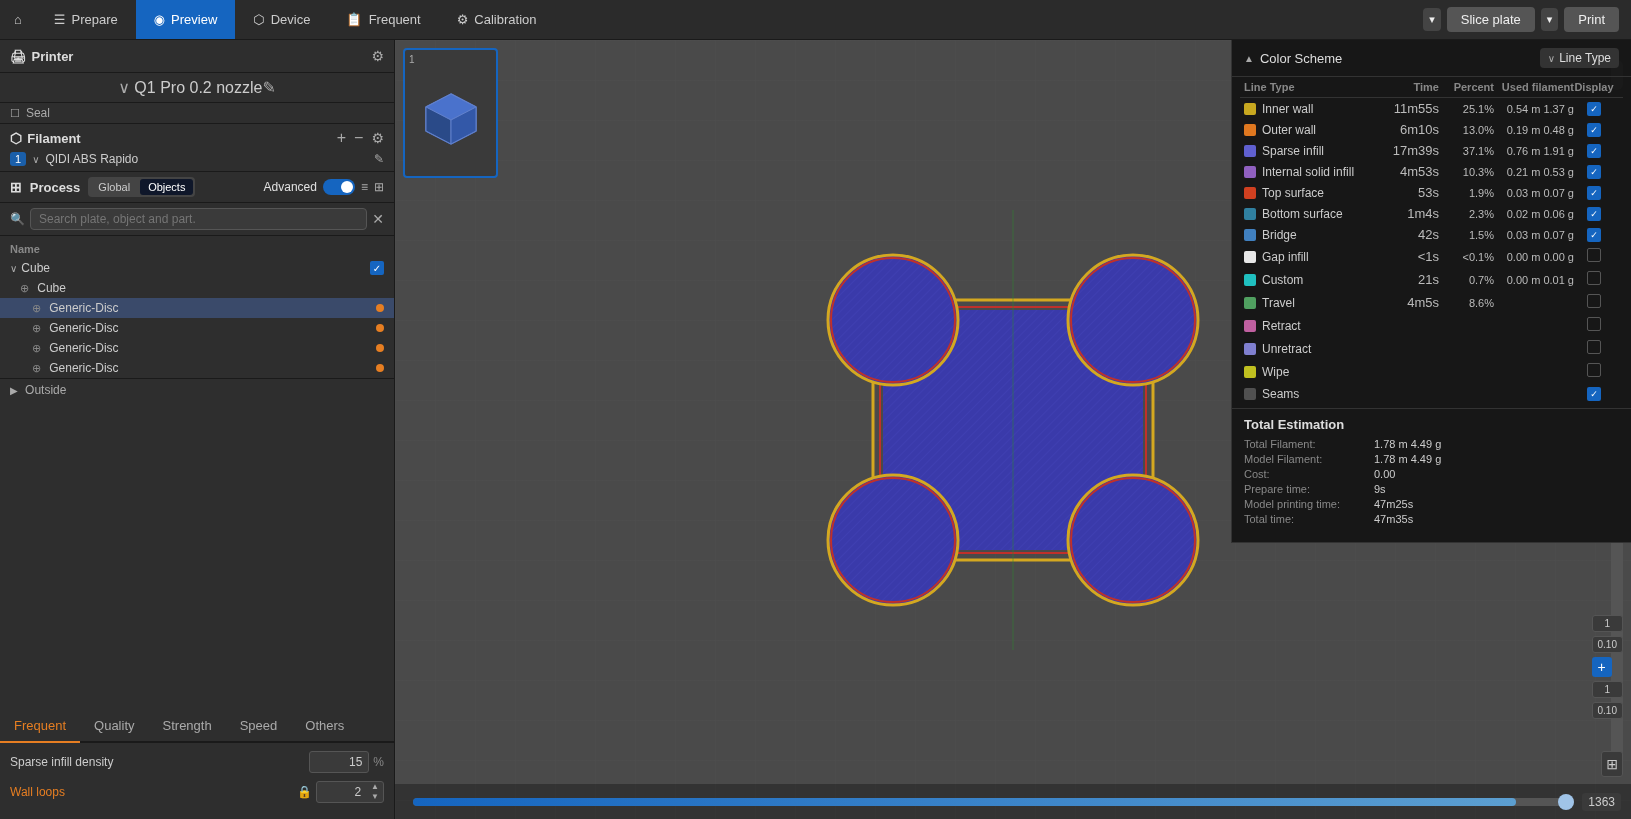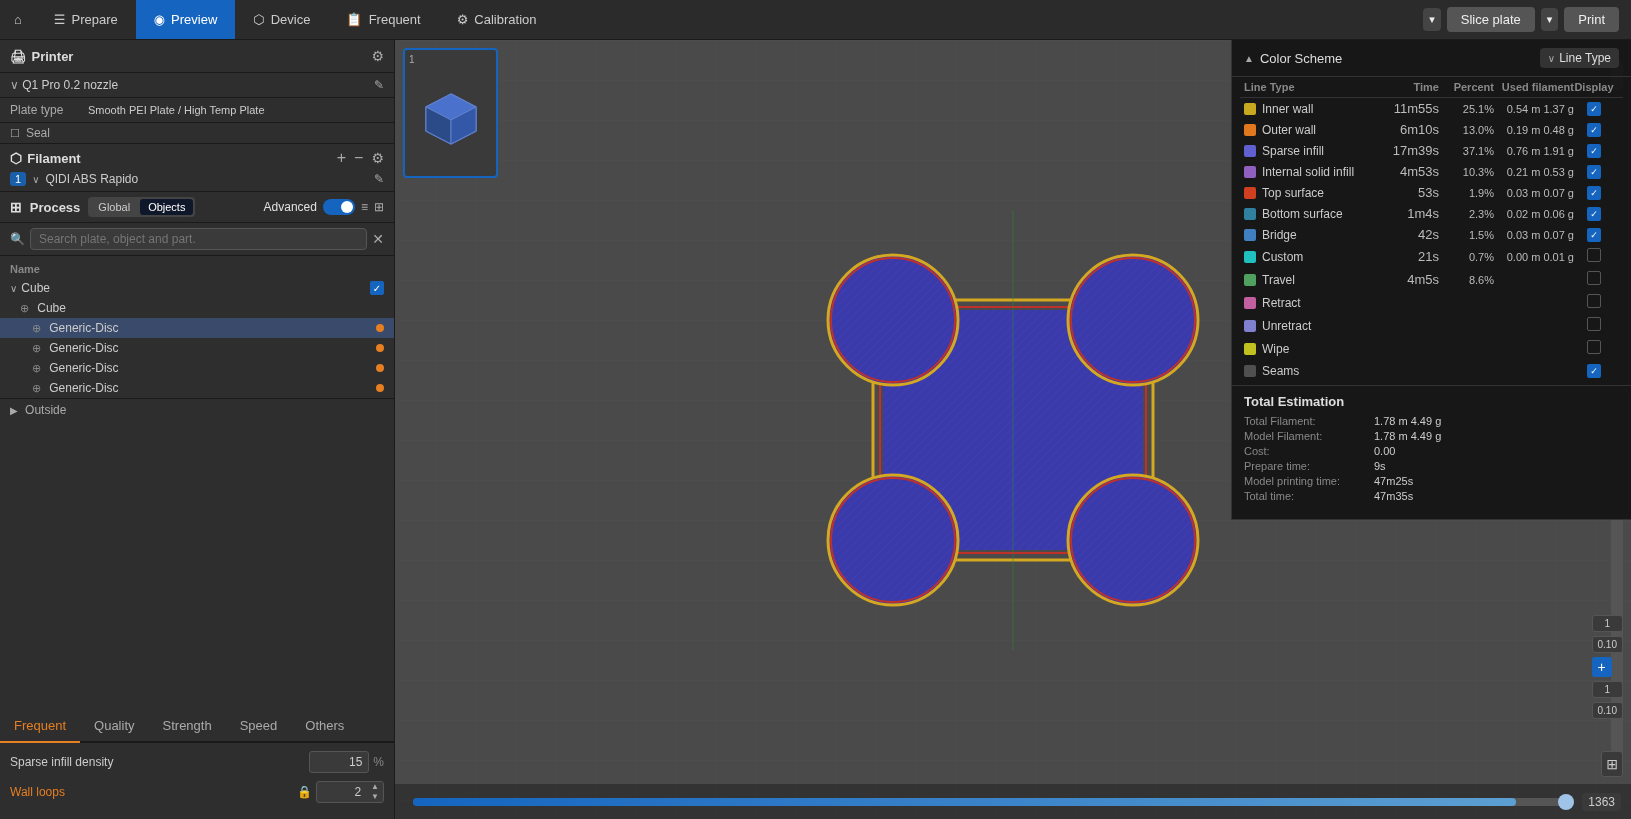--- a/index.html
+++ b/index.html
@@ -43,21 +43,21 @@
     }
 
     
     .section-header {
       display: flex; align-items: center; justify-content: space-between;
       padding: 8px 10px; border-bottom: 1px solid #1a1a1a;
     }
     .section-title { font-size: 13px; font-weight: 600; color: #ddd; display: flex; align-items: center; gap: 5px; }
     .gear-icon { color: #aaa; cursor: pointer; font-size: 14px; }
     .printer-row { padding: 5px 10px; border-bottom: 1px solid #1a1a1a; }
-    .printer-name { color: #ccc; font-size: 12px; display: flex; align-items: center; justify-content: space-between; }
+    .printer-name { color: #ccc; font-size: 16px; display: flex; align-items: center; justify-content: center; }
     .plate-row { display: flex; align-items: center; padding: 5px 10px; gap: 8px; border-bottom: 1px solid #1a1a1a; }
     .plate-label { color: #aaa; font-size: 12px; min-width: 70px; }
     .plate-value { color: #ccc; font-size: 11px; }
 
     
     .filament-section { padding: 5px 10px; border-bottom: 1px solid #1a1a1a; }
     .filament-header { display: flex; align-items: center; justify-content: space-between; }
     .filament-title { color: #ddd; font-size: 13px; font-weight: 600; display: flex; align-items: center; gap: 5px; }
     .filament-controls { display: flex; align-items: center; gap: 8px; }
     .filament-row { display: flex; align-items: center; gap: 6px; margin-top: 5px; }
@@ -244,24 +244,20 @@
       <span class="gear-icon">⚙</span>
     </div>
     <div class="printer-row">
       <div class="printer-name">
         <span>
           <span style="color:#aaa">∨</span>
           <span>Q1 Pro 0.2 nozzle</span>
         </span>
         <span style="color:#aaa;cursor:pointer">✎</span>
       </div>
-    </div>
-    <div class="plate-row">
-      <span class="plate-label">Plate type</span>
-      <span class="plate-value">Smooth PEI Plate / High Temp Plate</span>
     </div>
     <div class="seal-row">
       <span style="font-size:11px;color:#aaa;">☐</span>
       <span class="seal-label">Seal</span>
     </div>
 
     <div class="filament-section">
       <div class="filament-header">
         <div class="filament-title">
           <span style="font-size:14px">⬡</span>
@@ -549,20 +545,30 @@
     <div class="color-dot" style="background:#4080c0"></div>
     <span class="color-label">Bridge</span>
     <span class="color-time">42s</span>
     <span class="color-pct">1.5%</span>
     <span class="color-used">0.03 m  0.07 g</span>
     <span class="color-check">
       <span class="check-box">✓</span>
     </span>
   </div>
             <div class="color-row">
+    <div class="color-dot" style="background:#e8e8e8"></div>
+    <span class="color-label">Gap infill</span>
+    <span class="color-time">&lt;1s</span>
+    <span class="color-pct">&lt;0.1%</span>
+    <span class="color-used">0.00 m  0.00 g</span>
+    <span class="color-check">
+      <span class="check-empty"></span>
+    </span>
+  </div>
+            <div class="color-row">
     <div class="color-dot" style="background:#20c0c0"></div>
     <span class="color-label">Custom</span>
     <span class="color-time">21s</span>
     <span class="color-pct">0.7%</span>
     <span class="color-used">0.00 m  0.01 g</span>
     <span class="color-check">
       <span class="check-empty"></span>
     </span>
   </div>
             <div class="color-row">

